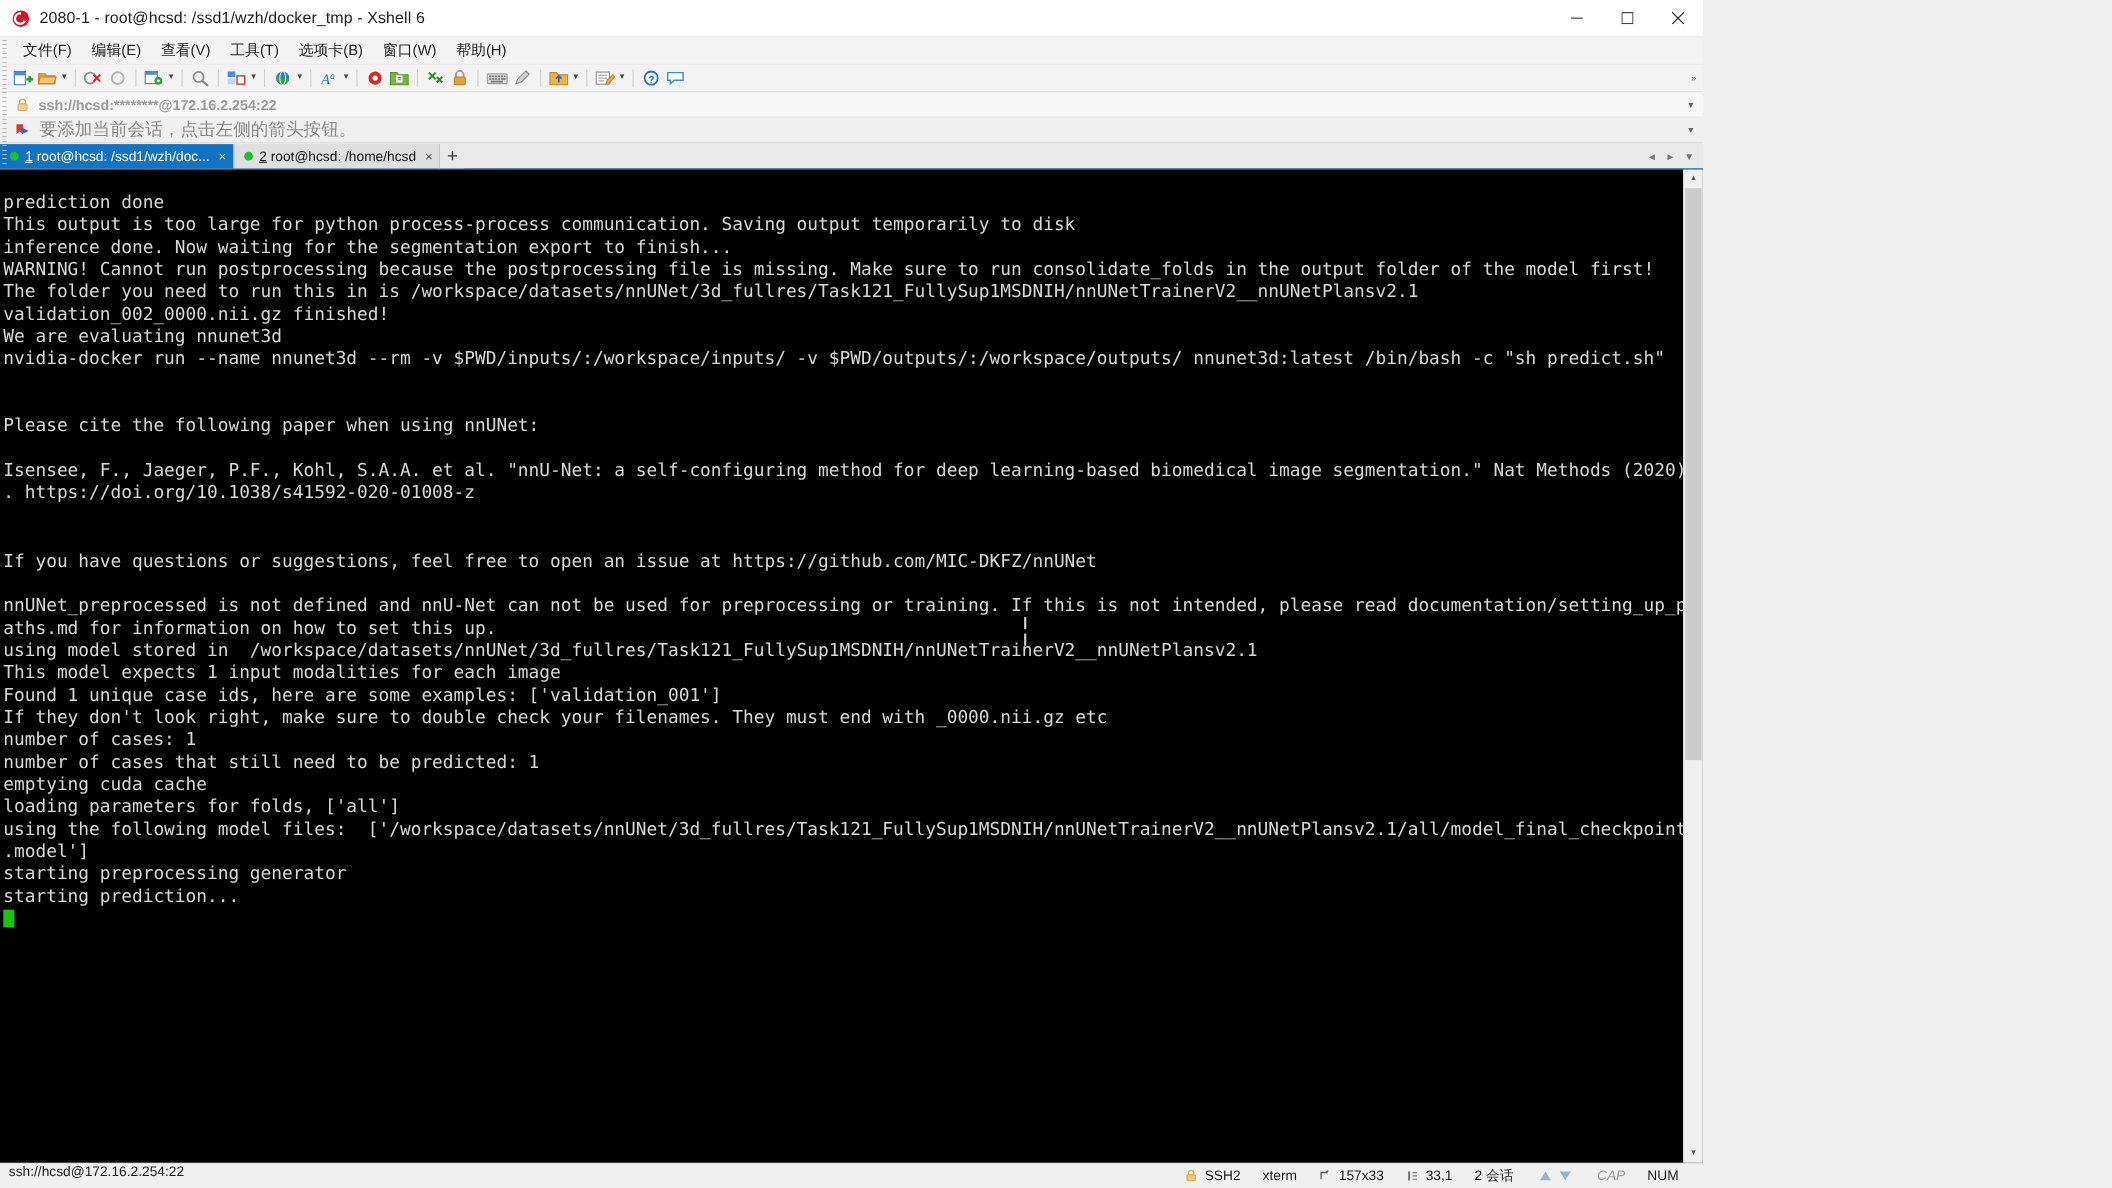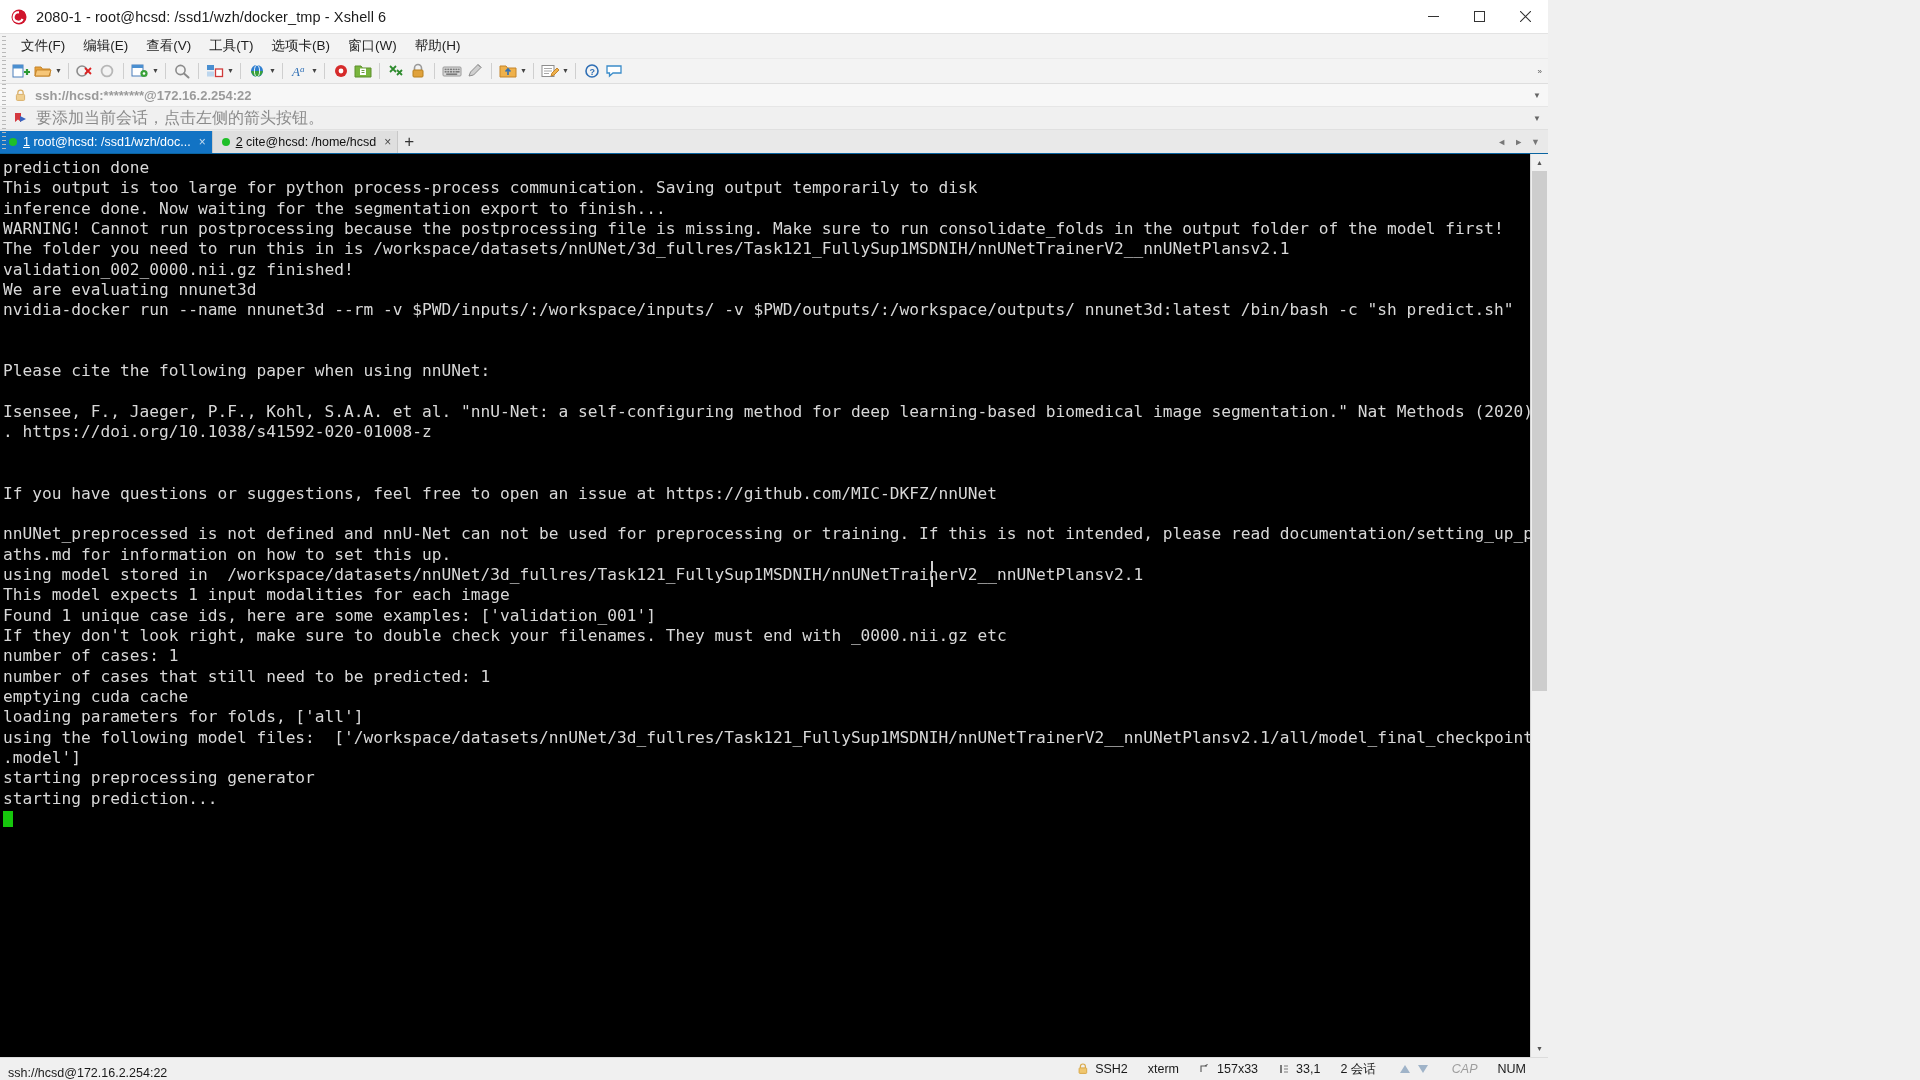--- a/index.html
+++ b/index.html
@@ -231,21 +231,21 @@
   
   .terminal-wrap {
     flex: 1 1 auto;
     background: #000000;
     position: relative;
     display: flex;
     overflow: hidden;
   }
   .terminal {
     flex: 1 1 auto;
-    padding: 4px 0 0 3px;
+    padding: 20px 0 0 3px;
     font-family: "DejaVu Sans Mono", "Liberation Mono", monospace;
     font-size: 16.2px;
     line-height: 20.35px;
     color: #d8d8d8;
     white-space: pre;
     overflow: hidden;
     letter-spacing: 0px;
   }
   .terminal .ln { height: 20.35px; }
   .cursor-block {
@@ -300,21 +300,21 @@
     width: 15px;
     height: 520px;
     background: #cdcdcd;
   }
 
   
   .statusbar {
     height: 22px;
     background: #f0f0f0;
     display: flex;
-    align-items: flex-end;
+    align-items: flex-start;
     flex: 0 0 auto;
     border-top: 1px solid #dcdcdc;
     font-size: 12.5px;
     color: #1a1a1a;
   }
   .sb-left {
     padding-left: 8px;
     white-space: nowrap;
   }
   .sb-right {
@@ -603,21 +603,21 @@
   </div>
 
   <div class="tabbar">
     <div class="tab active">
       <span class="dot"></span>
       <span class="lbl"><u>1</u><span> root@hcsd: /ssd1/wzh/doc...</span></span>
       <span class="x">×</span>
     </div>
     <div class="tab">
       <span class="dot"></span>
-      <span class="lbl"><u>2</u><span> cite@hcsd: /home/hcsd</span></span>
+      <span class="lbl"><u>2</u><span> root@hcsd: /home/hcsd</span></span>
       <span class="x">×</span>
     </div>
     <div class="tab-add">+</div>
     <div class="tab-nav">
       <span>◄</span>
       <span>►</span>
       <span>▼</span>
     </div>
   </div>
 

